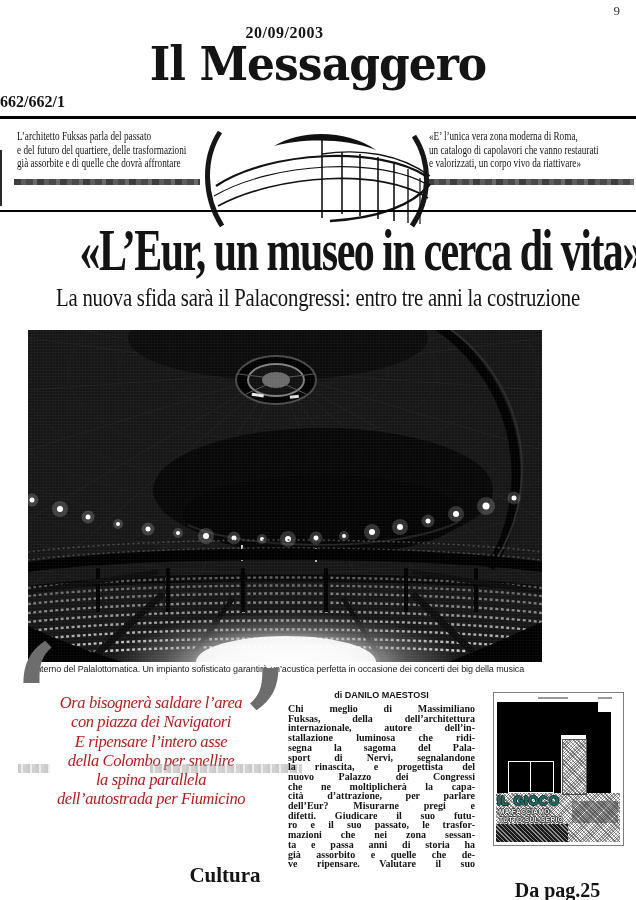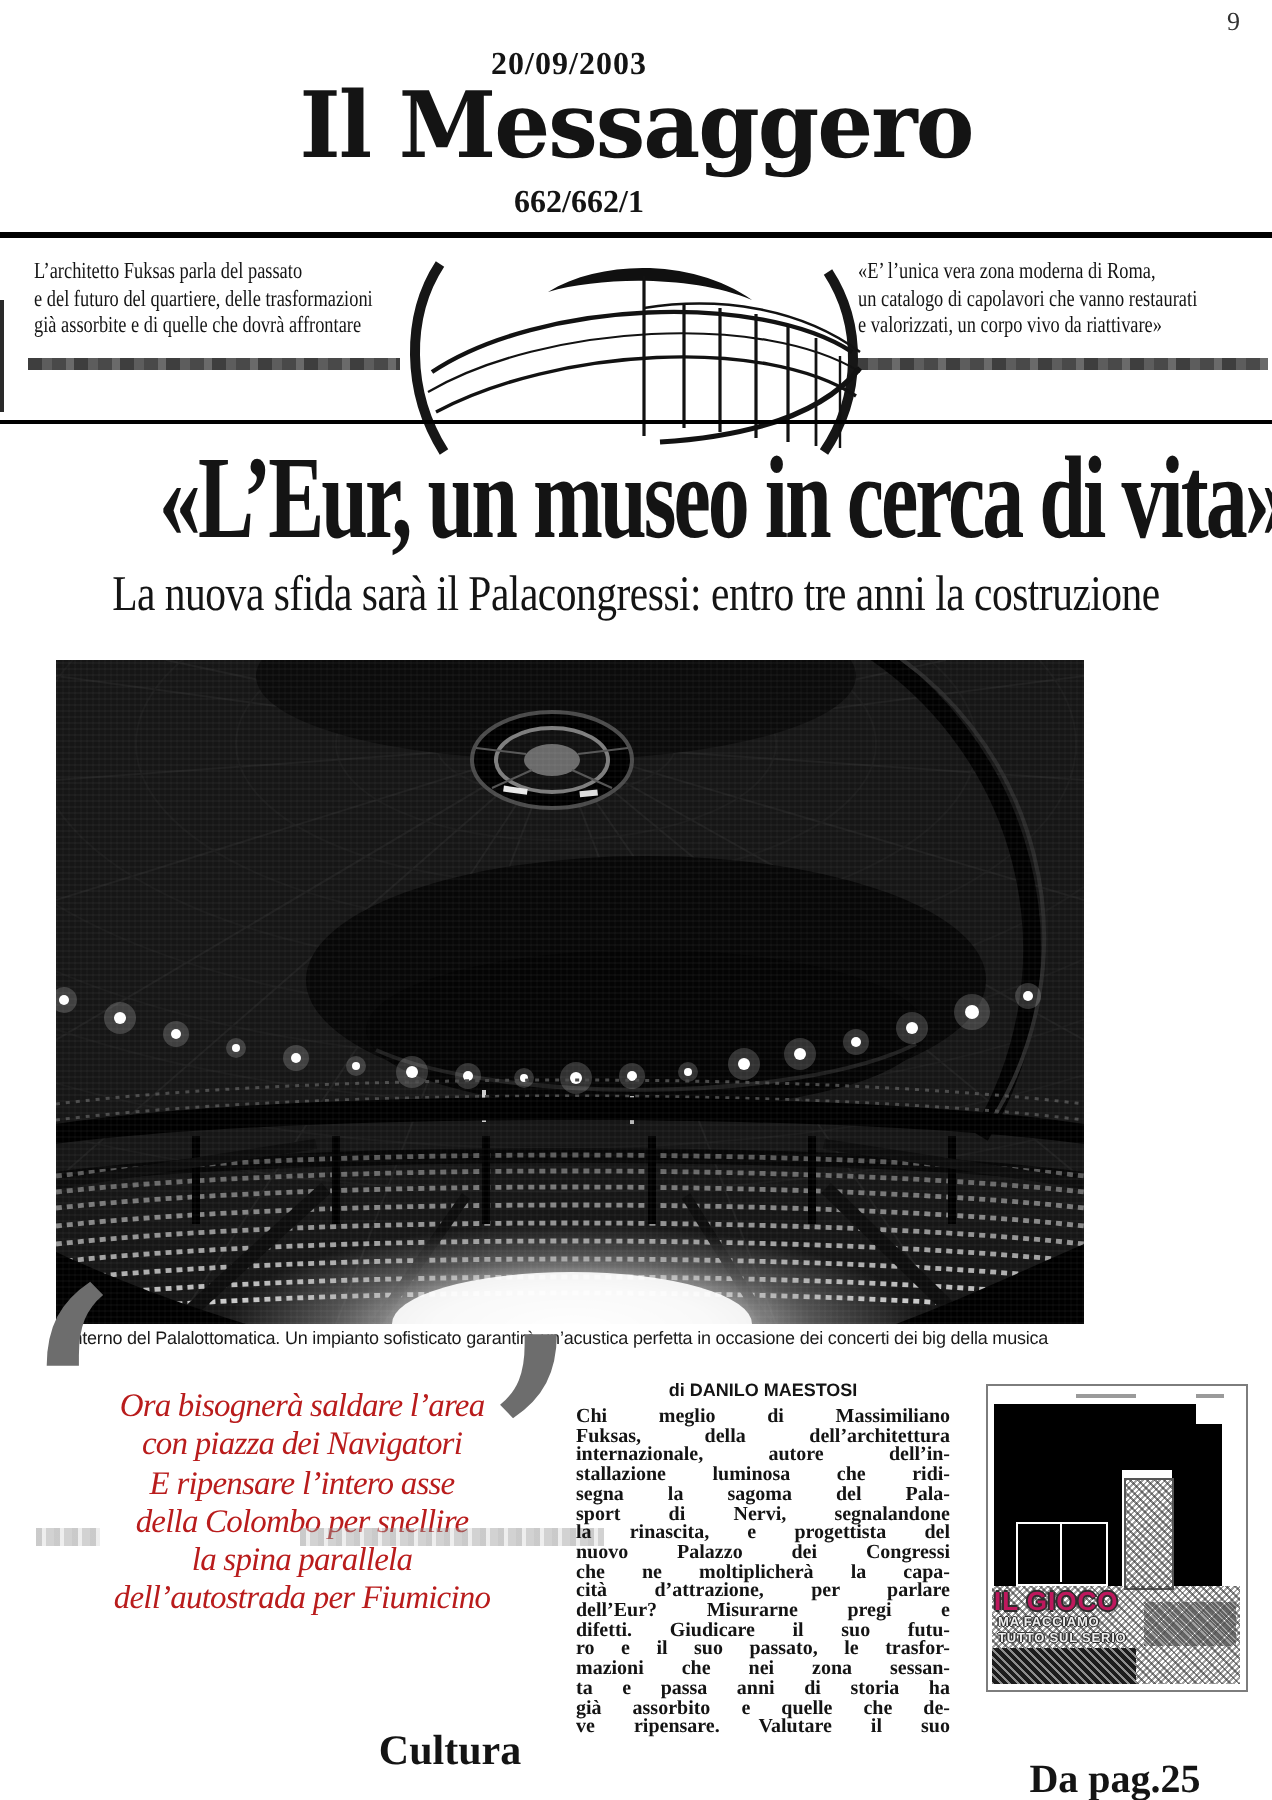--- a/index.html
+++ b/index.html
@@ -7,21 +7,21 @@
     position:relative;width:636px;height:900px;margin:0 auto;
     background:#ffffff;overflow:hidden;color:#141414;
     font-family:"Liberation Serif",serif;
   }
   .abs{position:absolute;}
   
   .page-num{top:3px;right:16px;font-size:13px;color:#333;}
   .mh-date{top:24px;left:0;width:569px;text-align:center;font-weight:bold;font-size:16px;letter-spacing:.5px;}
   .mh-title{top:38px;left:0;width:636px;text-align:center;font-family:"DejaVu Serif",serif;
             font-weight:bold;font-size:44px;letter-spacing:-1px;transform:scaleY(1.04);}
-  .mh-code{top:93px;left:0;width:579px;text-align:center;font-weight:bold;font-size:16px;}
+  .mh-code{top:93px;left:0;width:579px;text-align:left;font-weight:bold;font-size:16px;}
   .rule1{top:116px;left:0;width:636px;height:3px;background:#000;}
   .rule2{top:210px;left:0;width:636px;height:2px;background:#000;}
   .scanline{top:150px;left:0;width:2px;height:56px;background:#2a2a2a;}
   
   .deck-q{top:130px;font-size:11.5px;line-height:13.5px;transform:scaleX(0.8);transform-origin:left top;width:250px;}
   .deck-left{left:17px;}
   .deck-right{left:429px;}
   .graybar{top:179px;height:6px;
      background:repeating-linear-gradient(90deg,#3e3e3e 0 7px,#5d5d5d 7px 12px,#494949 12px 19px,#6a6a6a 19px 23px);}
   .graybar.gb-l{left:14px;width:186px;}
@@ -55,21 +55,21 @@
   .body{top:704px;left:288px;width:187px;}
   .body .tline{font-size:10px;line-height:9.7px;text-align:justify;text-align-last:justify;font-weight:bold;}
   
   .pv{top:692px;left:493px;width:129px;height:152px;border:1.5px solid #7d7d7d;background:#fff;}
   .pv .blk{position:absolute;background:#000;}
   .speck{background-image:repeating-linear-gradient(45deg,rgba(45,45,45,.55) 0 1px,transparent 1px 3px),
                           repeating-linear-gradient(-45deg,rgba(70,70,70,.5) 0 1px,transparent 1px 2px);}
   .speck-dense{background-color:#1c1c1c;
      background-image:repeating-linear-gradient(45deg,rgba(255,255,255,.5) 0 1px,transparent 1px 3px);}
   .pv-head{position:absolute;top:100px;left:3px;width:122px;font-family:"Liberation Sans",sans-serif;
-     font-weight:bold;font-size:13px;letter-spacing:.5px;color:#be185d;
+     font-weight:bold;font-size:13px;letter-spacing:.5px;color:#0f766e;
      text-shadow:1px 0 #2e2e2e,-1px 0 #2e2e2e,0 1px #2e2e2e,0 -1px #2e2e2e;}
   .pv-sub{position:absolute;left:5px;width:110px;font-family:"Liberation Sans",sans-serif;font-weight:bold;
      font-size:6.5px;letter-spacing:.4px;color:#efefef;
      text-shadow:.7px 0 #333,-.7px 0 #333,0 .7px #333,0 -.7px #333;}
   .pv-bar{position:absolute;background:#9a9a9a;height:2px;}
   
   .section-label{top:863px;left:160px;width:130px;text-align:center;font-weight:bold;font-size:21px;}
   .frompage{top:862px;left:493px;width:129px;text-align:center;font-weight:bold;font-size:20px;margin-top:17px;}
 </style>
 </head>

